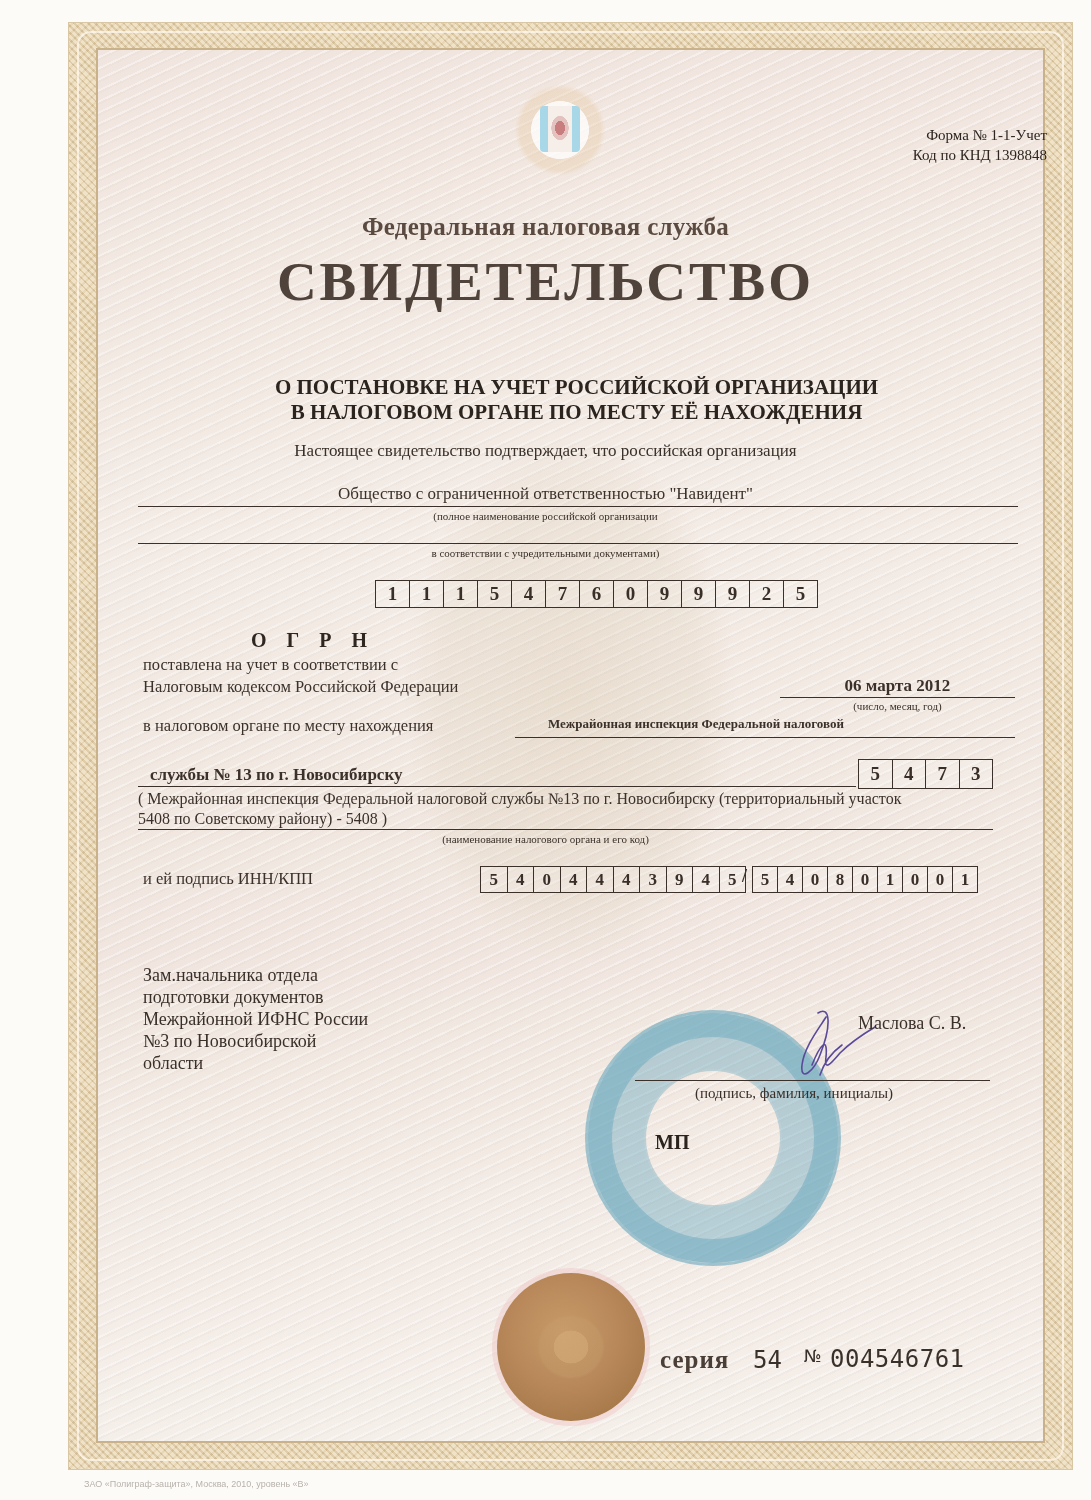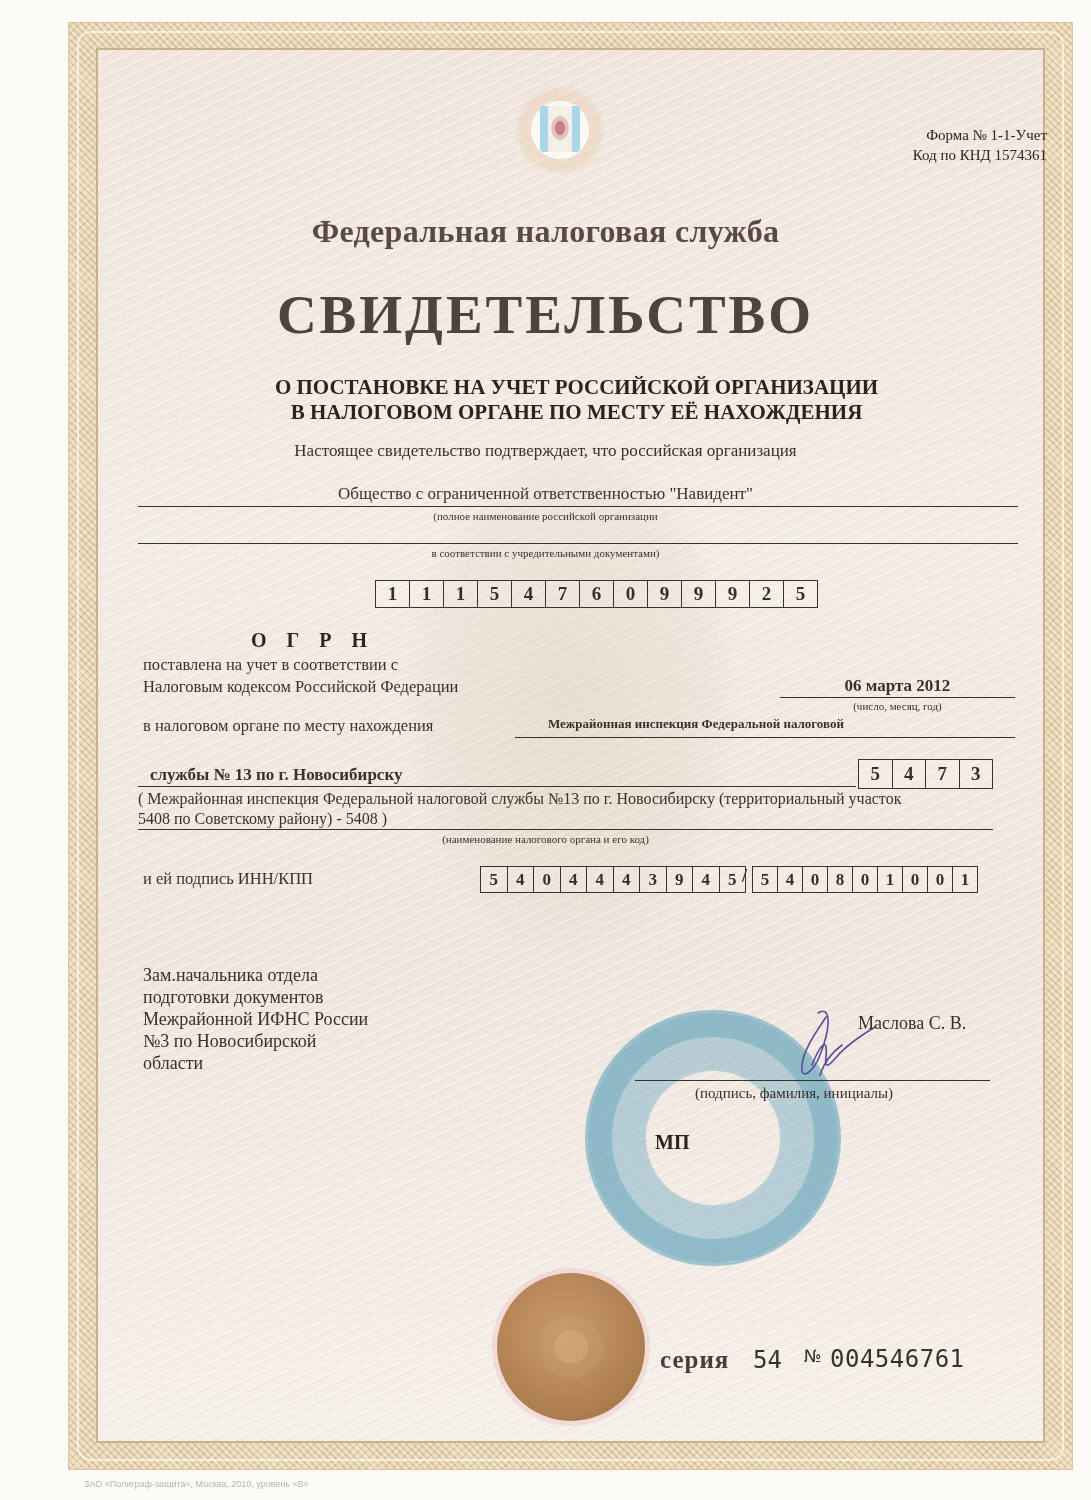--- a/index.html
+++ b/index.html
@@ -44,22 +44,22 @@
   .crest-inner {
     position: absolute; left: 26px; top: 22px; width: 40px; height: 46px;
     background: linear-gradient(90deg, #a8d8e8 0 20%, #f6efe9 20% 80%, #a8d8e8 80%);
     border-radius: 4px;
   }
   .crest-eagle {
     position: absolute; left: 10px; top: 8px; width: 20px; height: 28px;
     background: radial-gradient(ellipse, #c87e7e 0 35%, rgba(200,126,126,0.4) 36% 60%, transparent 62%);
   }
   .form-no { right: 44px; top: 125px; text-align: right; font-size: 15px; line-height: 20px; color: #2e2520; }
-  .fns { left: 0; width: 1091px; text-align: center; top: 213px; font-size: 32px; font-weight: bold; color: #5a4a40; letter-spacing: 0.3px; }
-  .title { left: 0; width: 1091px; text-align: center; top: 250px; font-size: 55px; font-weight: bold; color: #4f433b; letter-spacing: 3px; margin-top: 33px; }
+  .fns { left: 0; width: 1091px; text-align: center; top: 213px; font-size: 25px; font-weight: bold; color: #5a4a40; letter-spacing: 0.3px; }
+  .title { left: 0; width: 1091px; text-align: center; top: 250px; font-size: 55px; font-weight: bold; color: #4f433b; letter-spacing: 3px; }
   .subtitle { left: 0; width: 1091px; text-align: center; top: 375px; font-size: 21px; font-weight: bold; line-height: 25px; color: #2b231e; padding-left: 31px; }
   .intro { left: 0; width: 1091px; text-align: center; top: 441px; font-size: 17px; color: #3a302a; }
   .line { position: absolute; height: 0; border-top: 1.5px solid #3b312a; }
   .caption { font-size: 11px; color: #3b312a; }
   .body-text { font-size: 16.5px; color: #3b312a; }
   .bold { font-weight: bold; }
   .boxes { position: absolute; display: flex; border: 1.5px solid #3b312a; background: rgba(255,255,255,0.15); }
   .boxes span {
     display: block; text-align: center; font-weight: bold; color: #3a2f28;
     border-right: 1.2px solid #3b312a;
@@ -95,21 +95,21 @@
 <div class="emblem-bg"></div>
 
 <div class="crest">
   <div class="crest-inner">
     <div class="crest-eagle"></div>
   </div>
 </div>
 
 <div class="t form-no">
   <div>Форма № 1-1-Учет</div>
-  <div>Код по КНД 1574361</div>
+  <div>Код по КНД 1398848</div>
 </div>
 
 <div class="t fns">Федеральная налоговая служба</div>
 <div class="t title">СВИДЕТЕЛЬСТВО</div>
 <div class="t subtitle">
   <div>О ПОСТАНОВКЕ НА УЧЕТ РОССИЙСКОЙ ОРГАНИЗАЦИИ</div>
   <div>В НАЛОГОВОМ ОРГАНЕ ПО МЕСТУ ЕЁ НАХОЖДЕНИЯ</div>
 </div>
 <div class="t intro">Настоящее свидетельство подтверждает, что российская организация</div>
 

